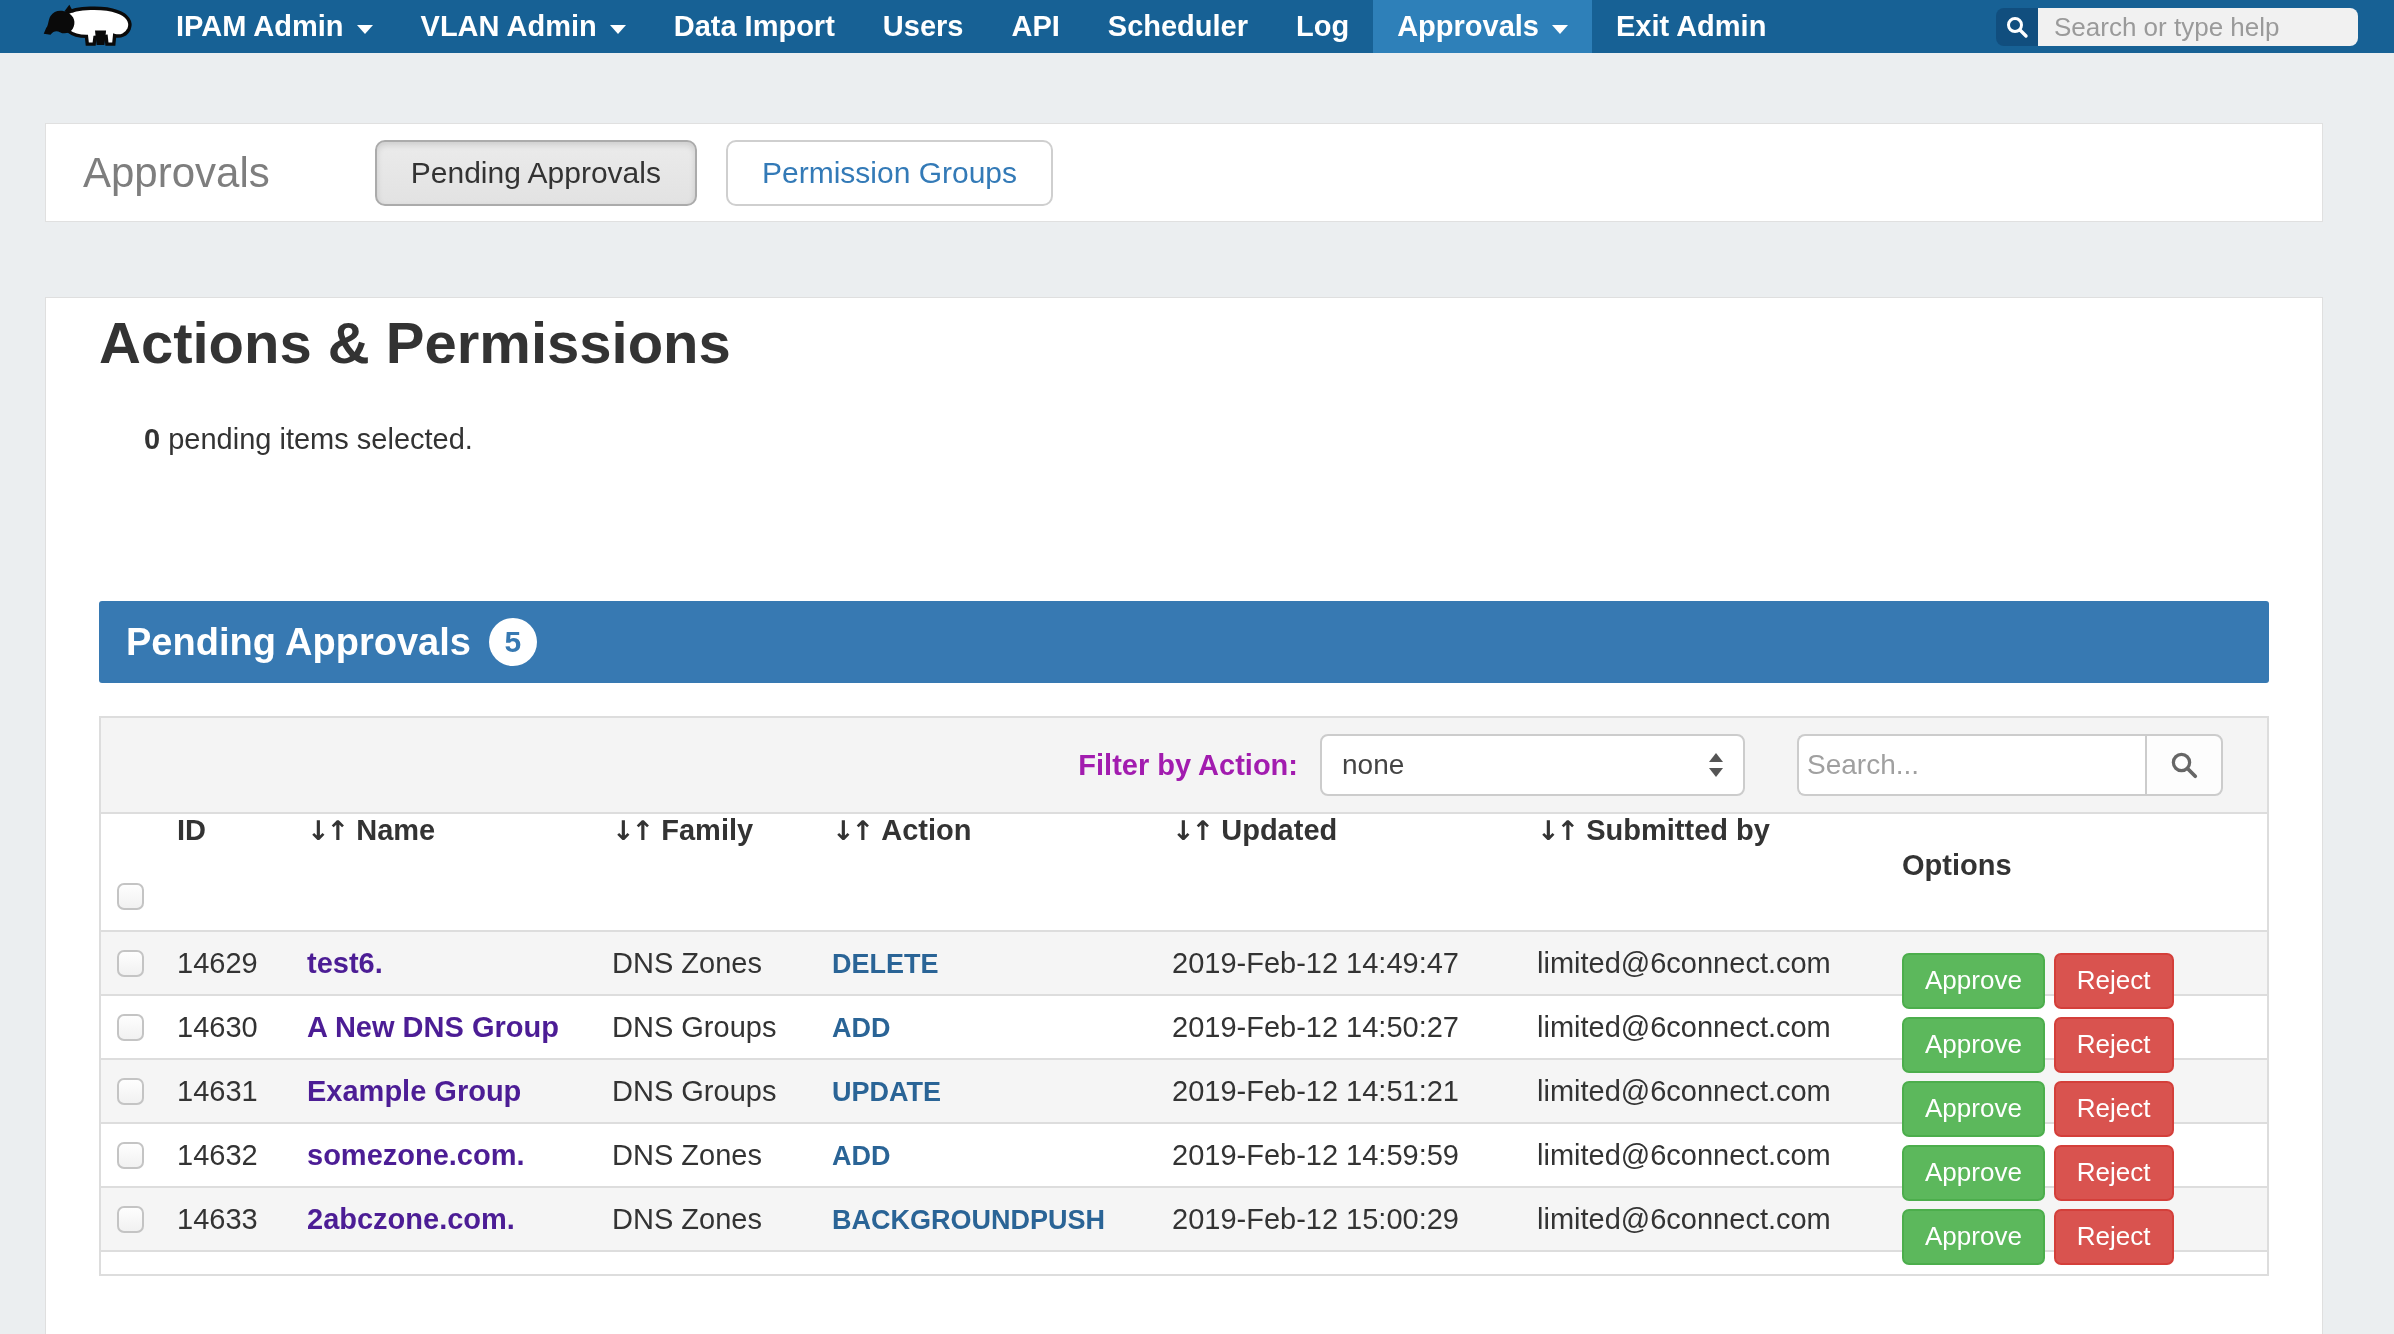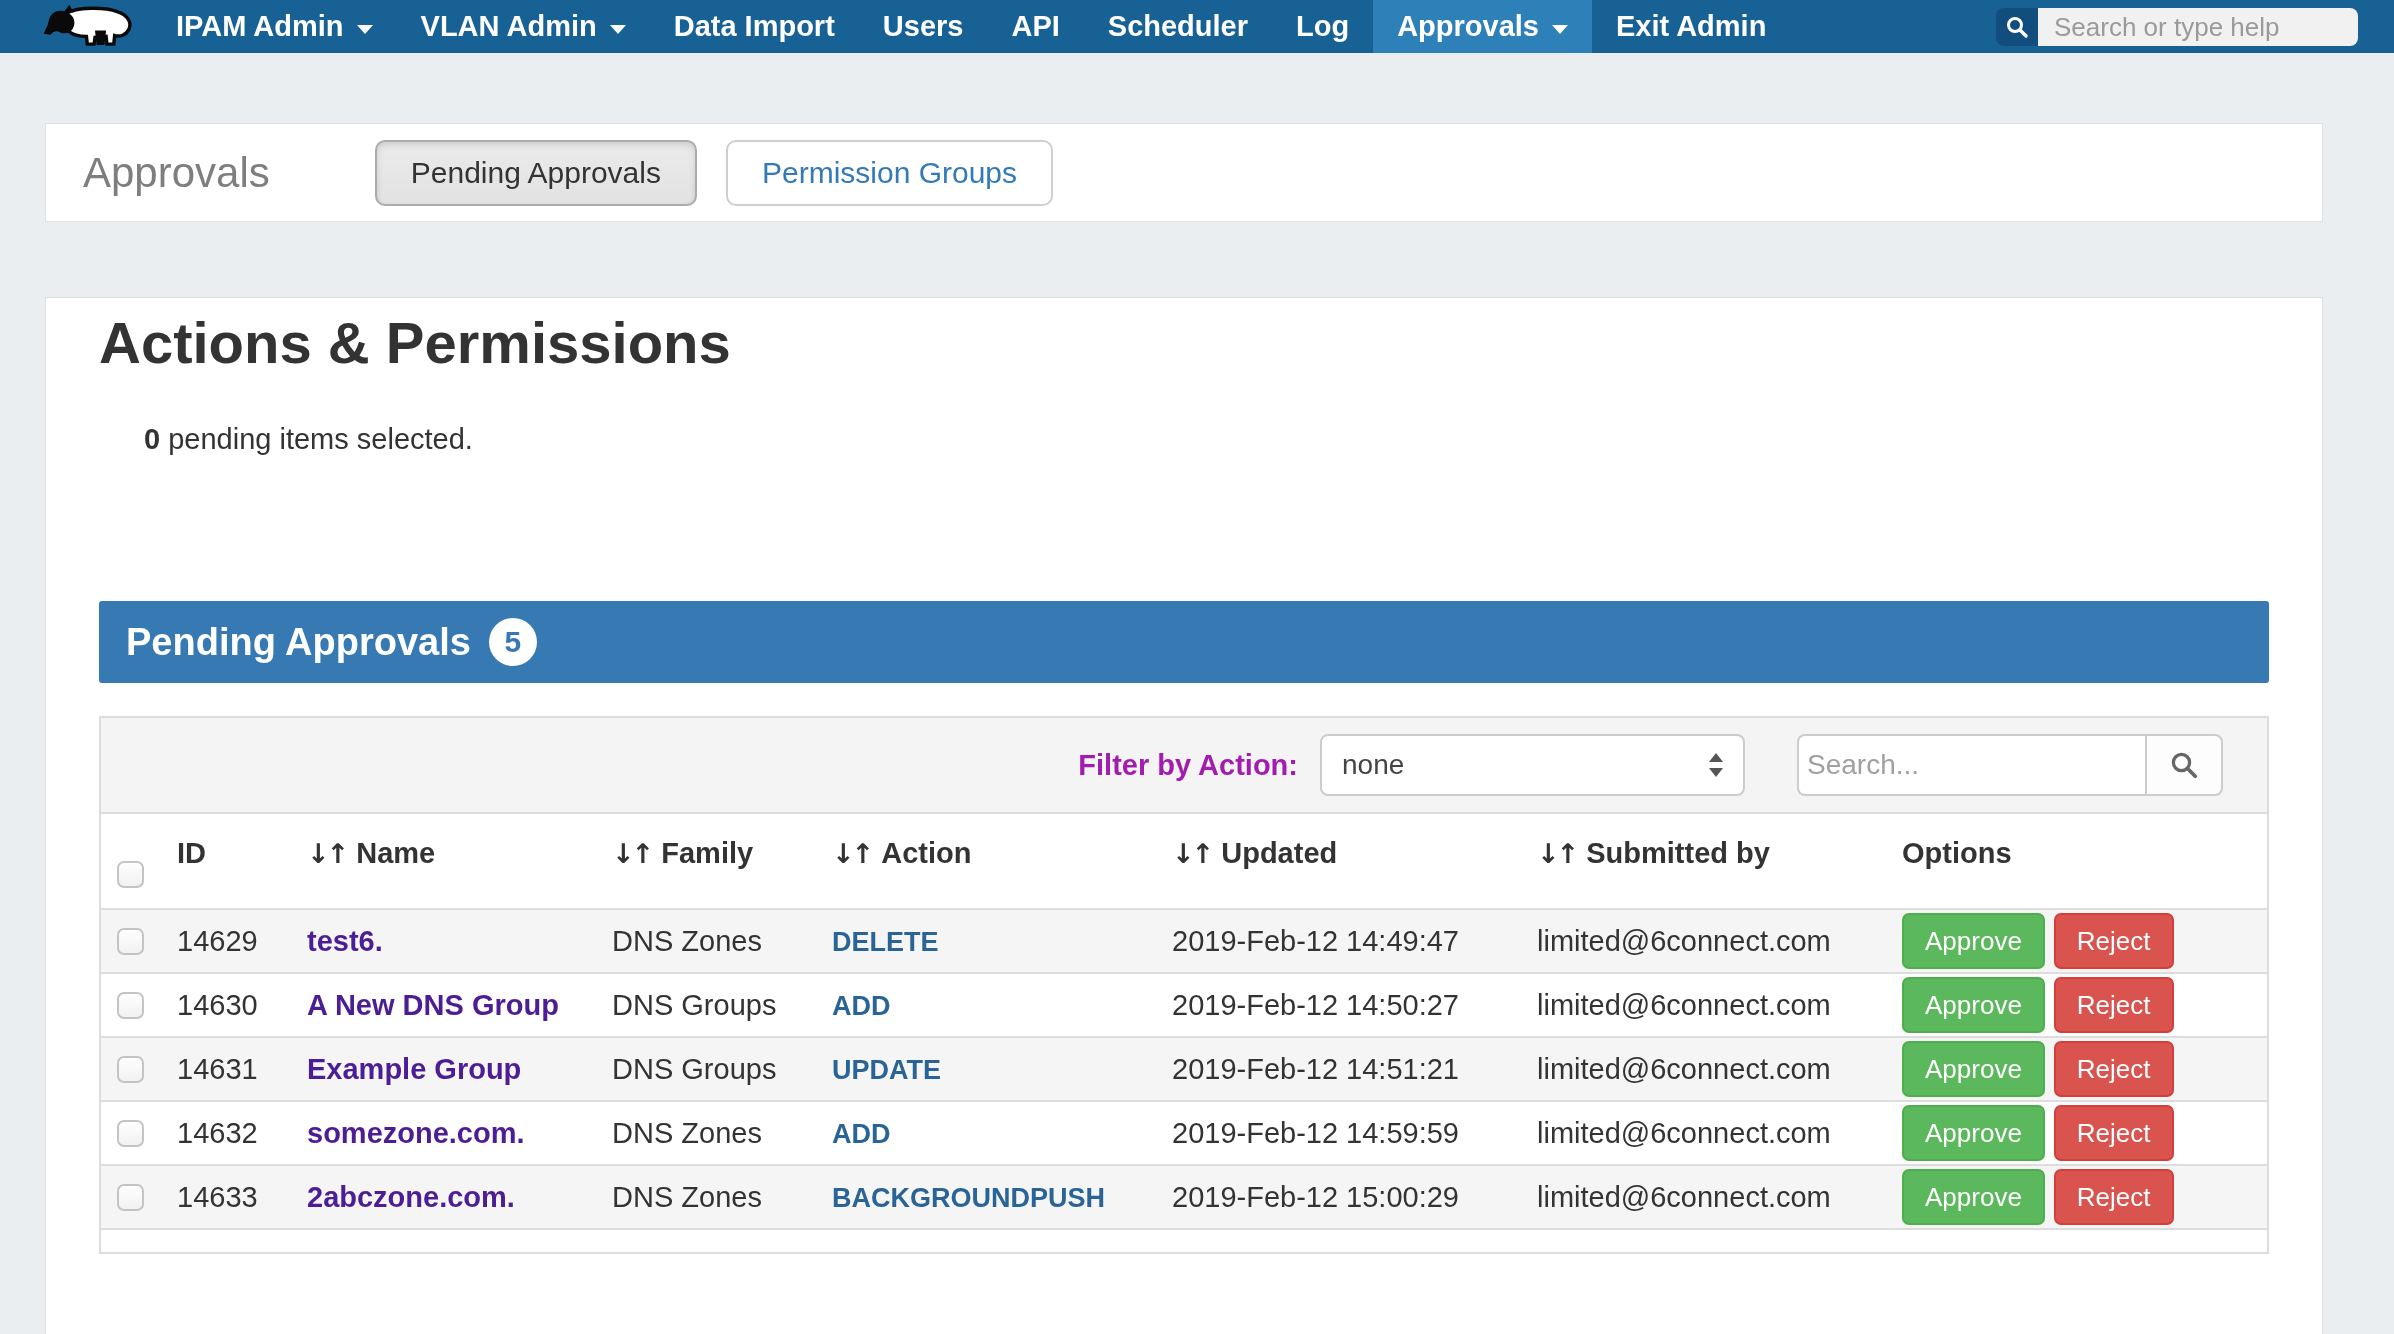--- a/index.html
+++ b/index.html
@@ -59,38 +59,38 @@
   .tri-down{width:0;height:0;border:7px solid transparent;border-top:9px solid #555;border-bottom:none;}
   .tsearch{margin-left:52px;display:flex;}
   .tsearch input{width:348px;height:62px;border:2px solid #CCC;border-right:none;
                  border-radius:8px 0 0 8px;font-size:28px;color:#555;padding:0 8px;
                  outline:none;font-family:inherit;background:#fff;}
   .tsearch input::placeholder{color:#A0A0A0;}
   .tsearch .sbtn{width:78px;height:62px;border:2px solid #CCC;border-radius:0 8px 8px 0;
                  background:#FDFDFD;display:flex;align-items:center;justify-content:center;cursor:pointer;}
 
   
-  .thead{display:flex;align-items:center;height:96px;border-bottom:2px solid #DDD;
+  .thead{display:flex;align-items:flex-start;height:118px;border-bottom:2px solid #DDD;
          padding-bottom:16px;}
   .th{font-size:29px;font-weight:bold;color:#333;white-space:nowrap;padding-left:14px;
       display:flex;align-items:baseline;}
   .sort{font-family:"DejaVu Sans",sans-serif;font-size:27px;font-weight:bold;color:#333;
         letter-spacing:-3px;margin-right:10px;}
   .trow{display:flex;align-items:center;height:64px;border-bottom:2px solid #DDD;
         font-size:29px;color:#333;}
   .trow.striped{background:#F5F5F5;}
   .cell{padding-left:14px;white-space:nowrap;overflow:hidden;}
   .col-check{width:62px;flex:none;display:flex;align-items:center;}
   .col-id{width:130px;flex:none;}
   .col-name{width:305px;flex:none;}
   .col-family{width:220px;flex:none;}
   .col-action{width:340px;flex:none;}
   .col-updated{width:365px;flex:none;}
   .col-sub{width:365px;flex:none;}
-  .col-opt{flex:1;display:flex;align-items:center;}
+  .col-opt{flex:1;display:flex;align-items:center;margin-top:35px;}
   .thead .col-check{align-self:flex-end;padding-bottom:4px;}
   .checkbox{width:27px;height:27px;border:2px solid #C4C4C4;border-radius:7px;
             background:linear-gradient(180deg,#FEFEFE,#F1F1F1);margin-left:16px;cursor:pointer;}
   a.namelink{color:#4c1d95;text-decoration:none;cursor:pointer;font-weight:bold;}
   .actiontxt{color:#2A6496;font-weight:bold;font-size:27px;}
   .btn{height:56px;border-radius:7px;font-size:26px;color:#fff;display:flex;align-items:center;
        padding:0 21px;cursor:pointer;white-space:nowrap;}
   .btn-approve{background:#5CB85C;border:2px solid #4CAE4C;margin-left:14px;}
   .btn-reject{background:#D9534F;border:2px solid #D43F3A;margin-left:9px;}
   .tbl-pad{height:22px;}

